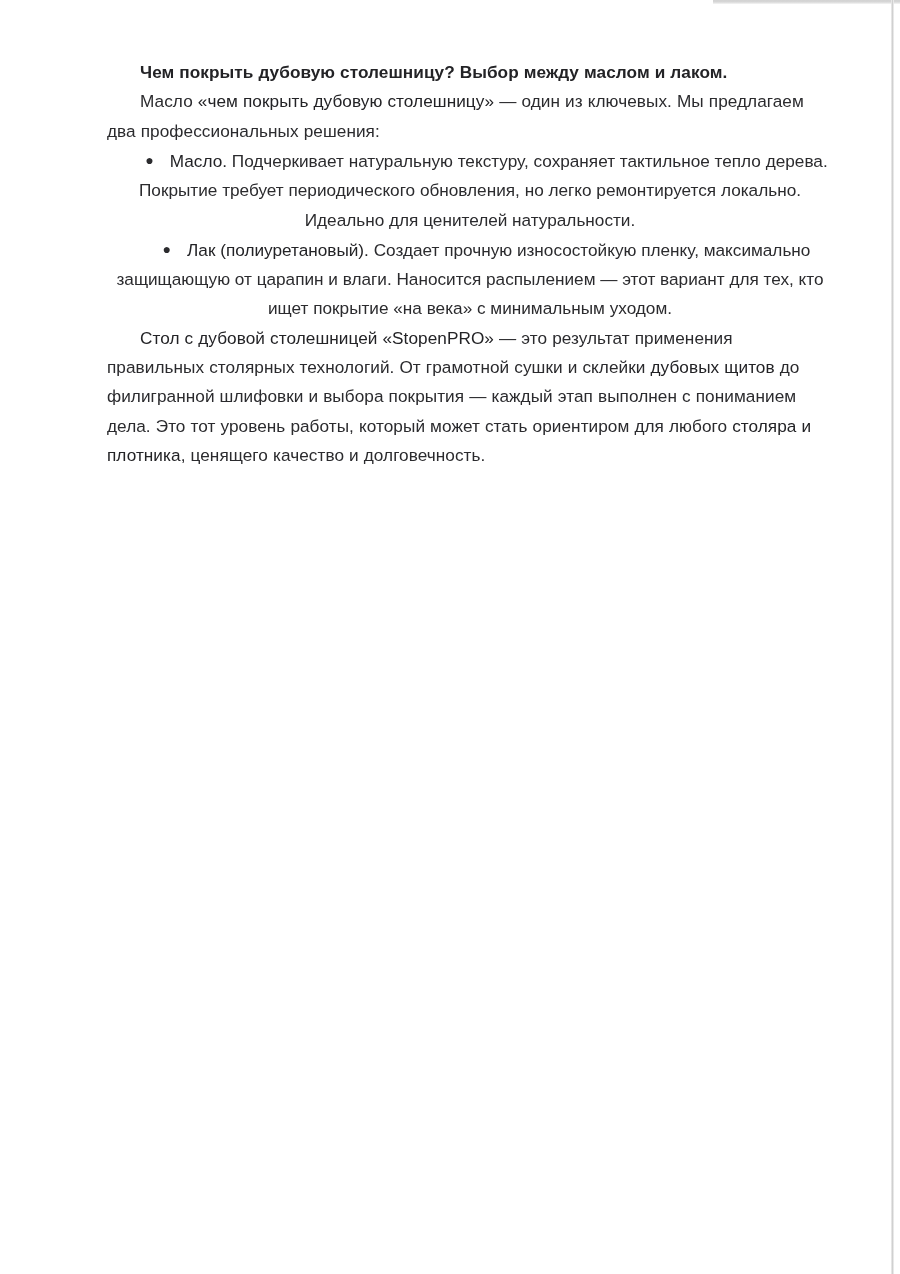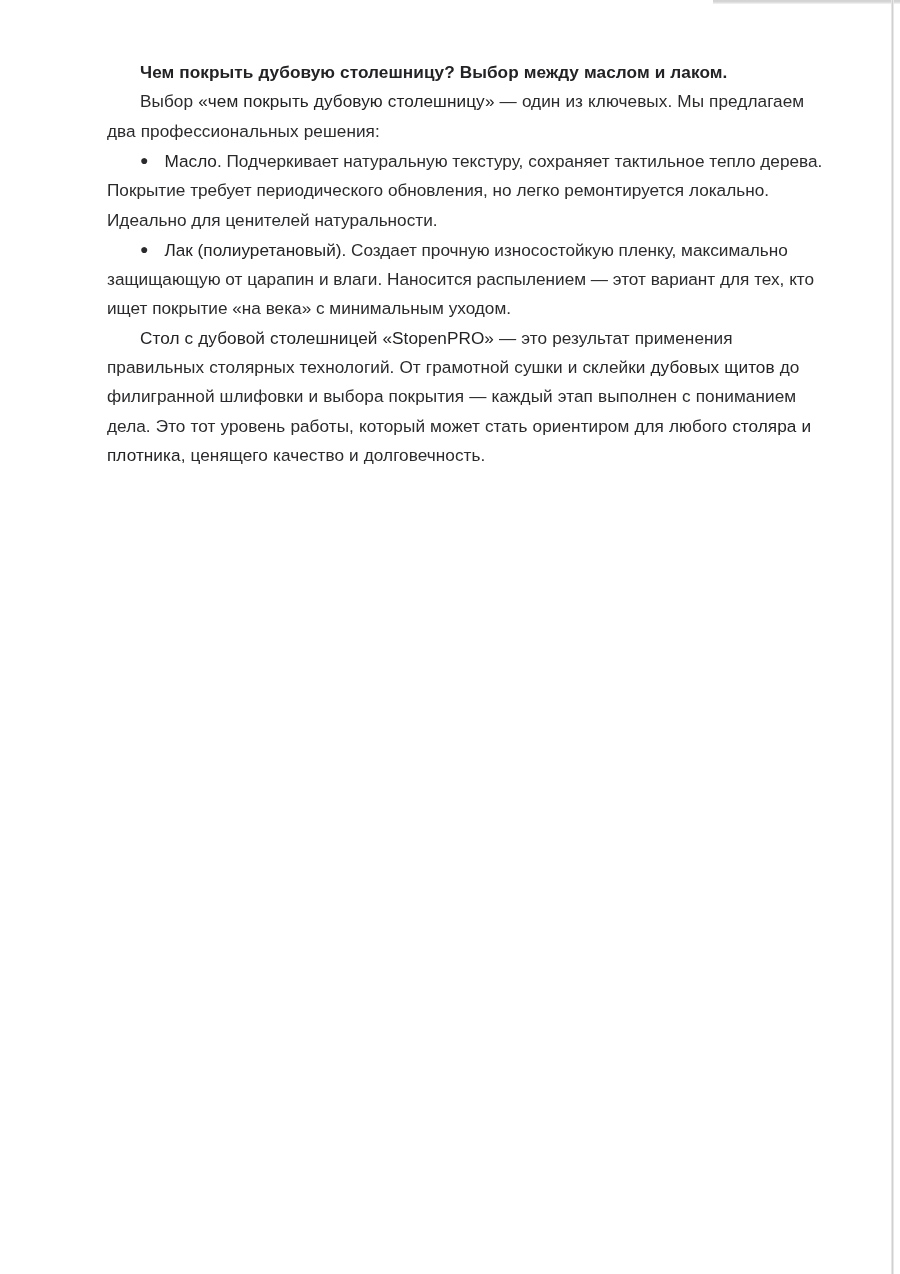--- a/index.html
+++ b/index.html
@@ -70,20 +70,21 @@
     font-weight: bold;
     color: #232326;
   }
 
   .bullet-para {
     margin: 0;
     font-size: 17.2px;
     line-height: 29.4px;
     color: #2b2b2e;
     text-indent: 33px;
+    text-align: center;
   }
 
   .bullet-glyph {
     font-size: 14px;
     line-height: 29.4px;
     vertical-align: 1.5px;
     color: #2b2b2e;
   }
 
   .bullet-gap {
@@ -99,21 +100,21 @@
 </head>
 <body>
 
 <div class="top-rule"></div>
 
 <div class="page">
   <div class="doc-body">
 
     <p class="para indent heading">Чем покрыть дубовую столешницу? Выбор между маслом и лаком.</p>
 
-    <p class="para indent"><span>Выбор </span><b>«чем покрыть дубовую столешницу»</b><span> — один из ключевых. Мы предлагаем два профессиональных решения:</span></p>
+    <p class="para indent"><span>Масло </span><b>«чем покрыть дубовую столешницу»</b><span> — один из ключевых. Мы предлагаем два профессиональных решения:</span></p>
 
     <p class="bullet-para"><span class="bullet-glyph">●</span><span class="bullet-gap"></span><b>Масло.</b><span> Подчеркивает натуральную текстуру, сохраняет тактильное тепло дерева. Покрытие требует периодического обновления, но легко ремонтируется локально. Идеально для ценителей натуральности.</span></p>
 
     <p class="bullet-para"><span class="bullet-glyph">●</span><span class="bullet-gap"></span><b>Лак (полиуретановый).</b><span> Создает прочную износостойкую пленку, максимально защищающую от царапин и влаги. Наносится распылением — этот вариант для тех, кто ищет покрытие «на века» с минимальным уходом.</span></p>
 
 
     <p class="para indent"><b>Стол с дубовой столешницей «StopenPRO»</b><span> — это результат применения правильных столярных технологий. От грамотной сушки и склейки </span><b>дубовых щитов</b><span> до филигранной шлифовки и выбора покрытия — каждый этап выполнен с пониманием дела. Это тот уровень работы, который может стать ориентиром для любого </span><b>столяра и плотника</b><span>, ценящего качество и долговечность.</span></p>
 
   </div>
 </div>

